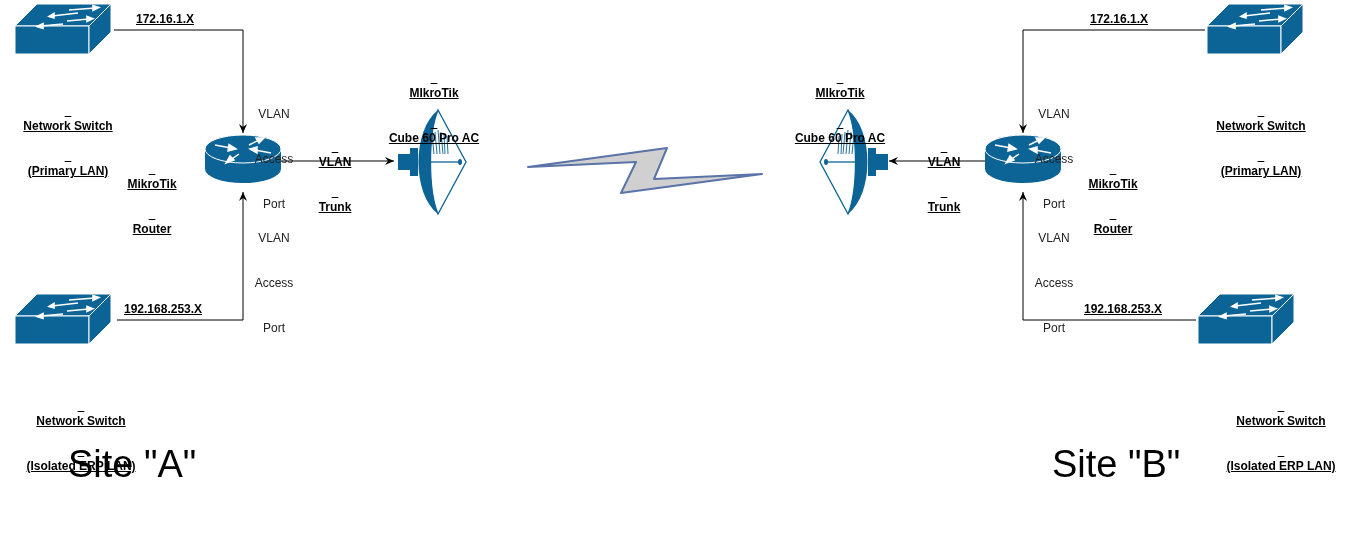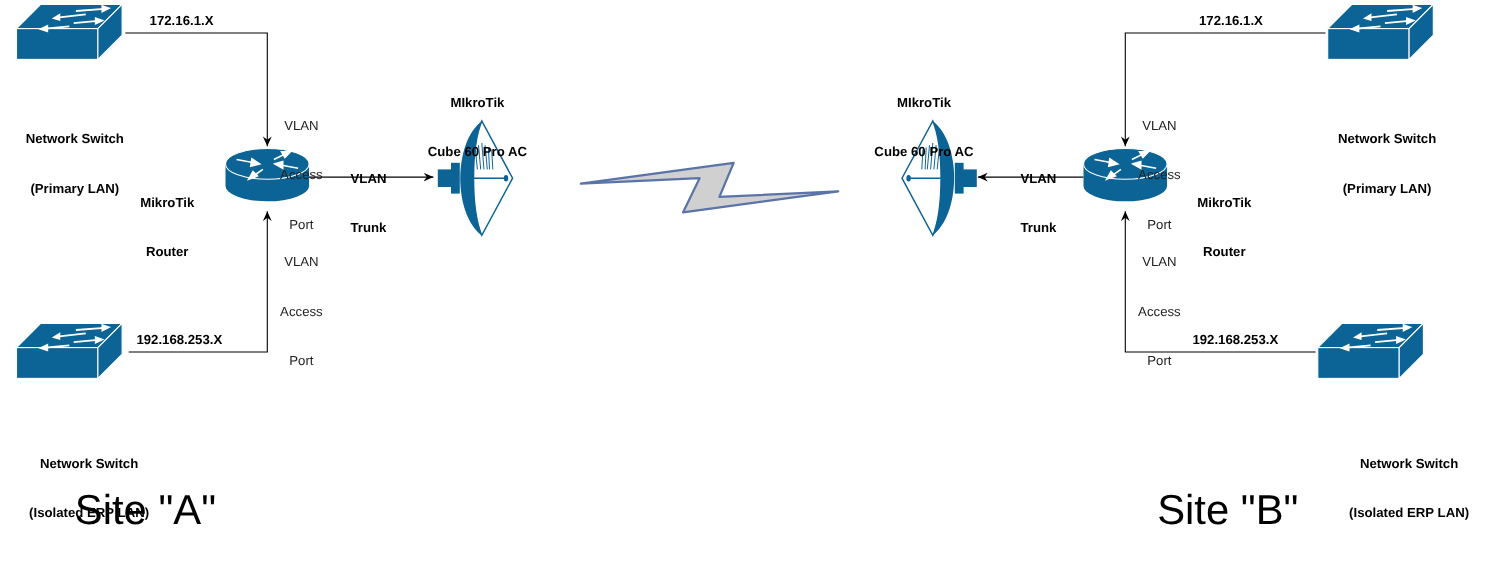--- a/index.html
+++ b/index.html
@@ -1,20 +1,20 @@
 <!DOCTYPE html>
 <html><head>
 <meta charset="utf-8">
 <style>
   html, body { margin: 0; padding: 0; background: #ffffff; }
   body { width: 1355px; height: 534px; position: relative; overflow: hidden;
          font-family: "Liberation Sans", sans-serif; color: #000; }
   svg.canvas { position: absolute; left: 0; top: 0; }
   .lbl { position: absolute; font-size: 12px; line-height: 15px; text-align: center; white-space: pre; }
-  .bold { font-weight: bold; }
+  .bold { font-weight: bold; text-decoration: underline; }
   .normal { font-weight: normal; color: #222; }
   .site { position: absolute; font-size: 38px; line-height: 44px; white-space: pre; }
 </style>
 </head>
 <body>
 
 <svg class="canvas" width="1355" height="534" viewBox="0 0 1355 534" xmlns="http://www.w3.org/2000/svg">
   <defs>
     <marker id="arr" markerWidth="10" markerHeight="10" refX="9" refY="5" orient="auto" markerUnits="userSpaceOnUse">
       <path d="M0,1 L9,5 L0,9 L3,5 Z" fill="#000"></path>

